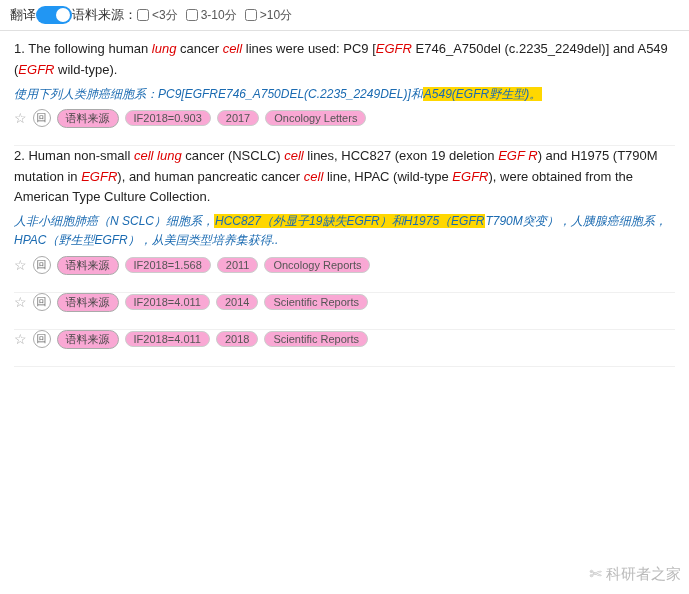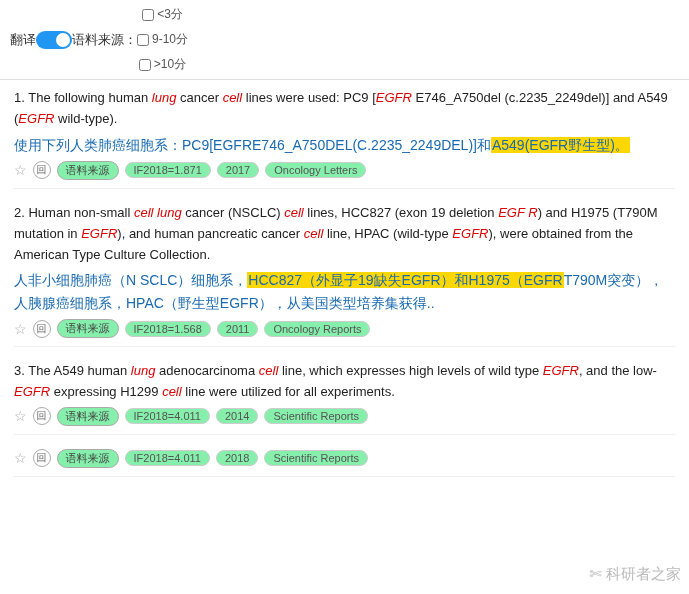--- a/index.html
+++ b/index.html
@@ -46,64 +46,63 @@
       border-radius: 50%;
     }
     .filter-label {
       font-size: 13px;
       color: #333;
     }
     .filter-options {
       display: flex;
       gap: 8px;
       align-items: center;
-      flex-direction: column;
     }
     .filter-option {
       display: flex;
       align-items: center;
       gap: 3px;
       font-size: 12px;
       color: #555;
     }
     .filter-option input[type=checkbox] {
       width: 12px;
       height: 12px;
     }
 
     
     .main-content {
       padding: 8px 14px;
     }
 
     
     .result-item {
-      margin-bottom: 14px;
-      padding-bottom: 8px;
+      padding-bottom: 17px;
       border-bottom: 1px solid #f0f0f0;
     }
 
     .result-number {
       font-size: 13px;
       color: #222;
       font-weight: normal;
     }
 
     .en-text {
       font-size: 13px;
       line-height: 1.6;
       color: #222;
       margin-bottom: 4px;
     }
 
     .cn-text {
-      font-size: 14px;
+      font-size: 12px;
       line-height: 1.6;
       color: #1a6ab1;
       margin-bottom: 5px;
+      font-style: italic;
     }
 
     .highlight-box {
       background: #ffd700;
       padding: 0 1px;
     }
 
     em {
       font-style: italic;
       color: #d00;
@@ -133,21 +132,21 @@
       color: #666;
       cursor: pointer;
     }
 
     .tag {
       border: 1px solid #ccc;
       border-radius: 10px;
       padding: 1px 8px;
       font-size: 11px;
       color: #555;
-      background: #86efac;
+      background: #f9a8d4;
     }
     .tag-source {
       border-color: #aaa;
       color: #444;
     }
 
     .watermark {
       position: fixed;
       bottom: 10px;
       right: 8px;
@@ -162,21 +161,21 @@
   <span class="top-bar-label">翻译</span>
   <span class="toggle-switch"></span>
   <span class="filter-label">语料来源：</span>
   <div class="filter-options">
     <label class="filter-option">
       <input type="checkbox" style="">
       <span>&lt;3分</span>
     </label>
     <label class="filter-option">
       <input type="checkbox" style="">
-      <span>9-10分</span>
+      <span>3-10分</span>
     </label>
     <label class="filter-option">
       <input type="checkbox" style="">
       <span>&gt;10分</span>
     </label>
   </div>
 </div>
 
 <div class="main-content">
 
@@ -185,21 +184,21 @@
       <span class="result-number">1.</span>
       The following human <em>lung</em> cancer <em>cell</em> lines were used: PC9 [<em>EGFR</em> E746_A750del (c.2235_2249del)] and A549 (<em>EGFR</em> wild-type).
     </div>
     <div class="cn-text">
       使用下列人类肺癌细胞系：PC9[EGFRE746_A750DEL(C.2235_2249DEL)]和<span class="highlight-box">A549(EGFR野生型)。</span>
     </div>
     <div class="meta-row">
       <span class="star-icon">☆</span>
       <span class="circle-icon">回</span>
       <span class="tag tag-source">语料来源</span>
-      <span class="tag">IF2018=1.871</span>
+      <span class="tag">IF2018=0.903</span>
       <span class="tag">2017</span>
       <span class="tag">Oncology Letters</span>
     </div>
   </div>
 
   <div class="result-item">
     <div class="en-text">
       <span class="result-number">2.</span>
       Human non-small <em>cell lung</em> cancer (NSCLC) <em>cell</em> lines, HCC827 (exon 19 deletion <em>EGF R</em>) and H1975 (T790M mutation in <em>EGFR</em>), and human pancreatic cancer <em>cell</em> line, HPAC (wild-type <em>EGFR</em>), were obtained from the American Type Culture Collection.
     </div>
@@ -210,24 +209,20 @@
       <span class="star-icon">☆</span>
       <span class="circle-icon">回</span>
       <span class="tag tag-source">语料来源</span>
       <span class="tag">IF2018=1.568</span>
       <span class="tag">2011</span>
       <span class="tag">Oncology Reports</span>
     </div>
   </div>
 
   <div class="result-item">
-    <div class="en-text">
-      <span class="result-number">3.</span>
-      The A549 human <em>lung</em> adenocarcinoma <em>cell</em> line, which expresses high levels of wild type <em>EGFR</em>, and the low-<em>EGFR</em> expressing H1299 <em>cell</em> line were utilized for all experiments.
-    </div>
     <div class="meta-row">
       <span class="star-icon">☆</span>
       <span class="circle-icon">回</span>
       <span class="tag tag-source">语料来源</span>
       <span class="tag">IF2018=4.011</span>
       <span class="tag">2014</span>
       <span class="tag">Scientific Reports</span>
     </div>
   </div>
 

